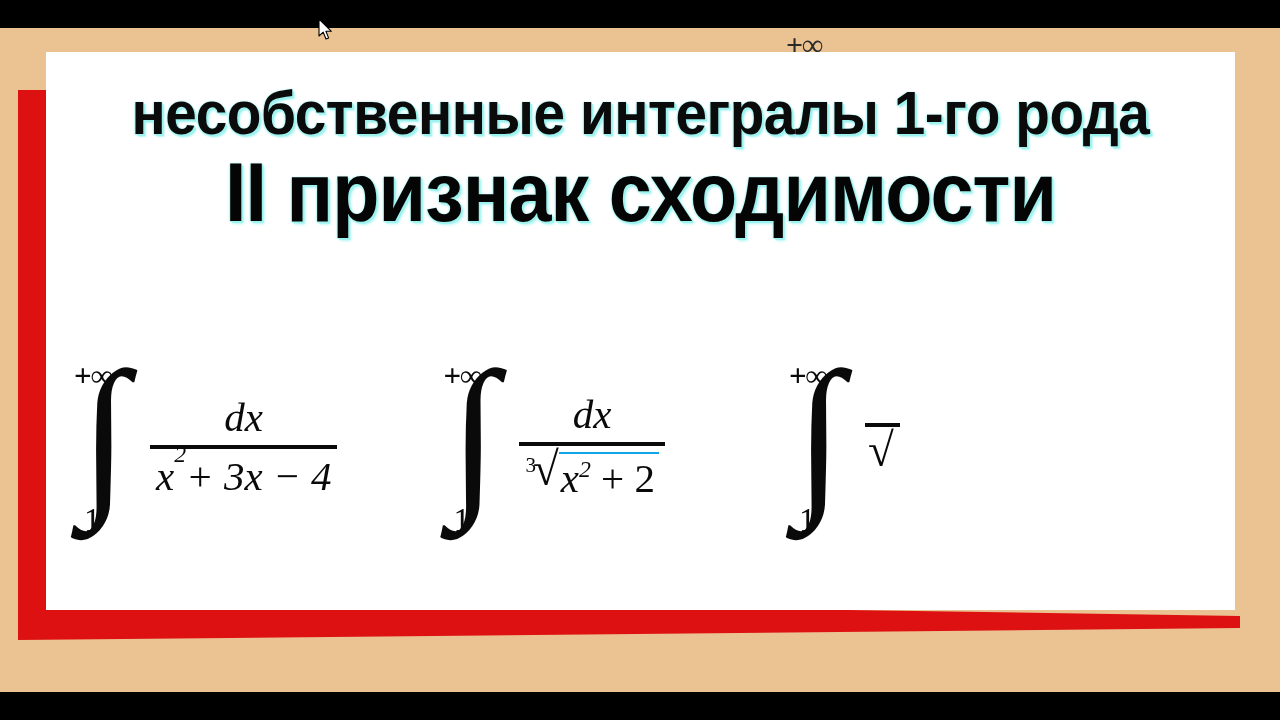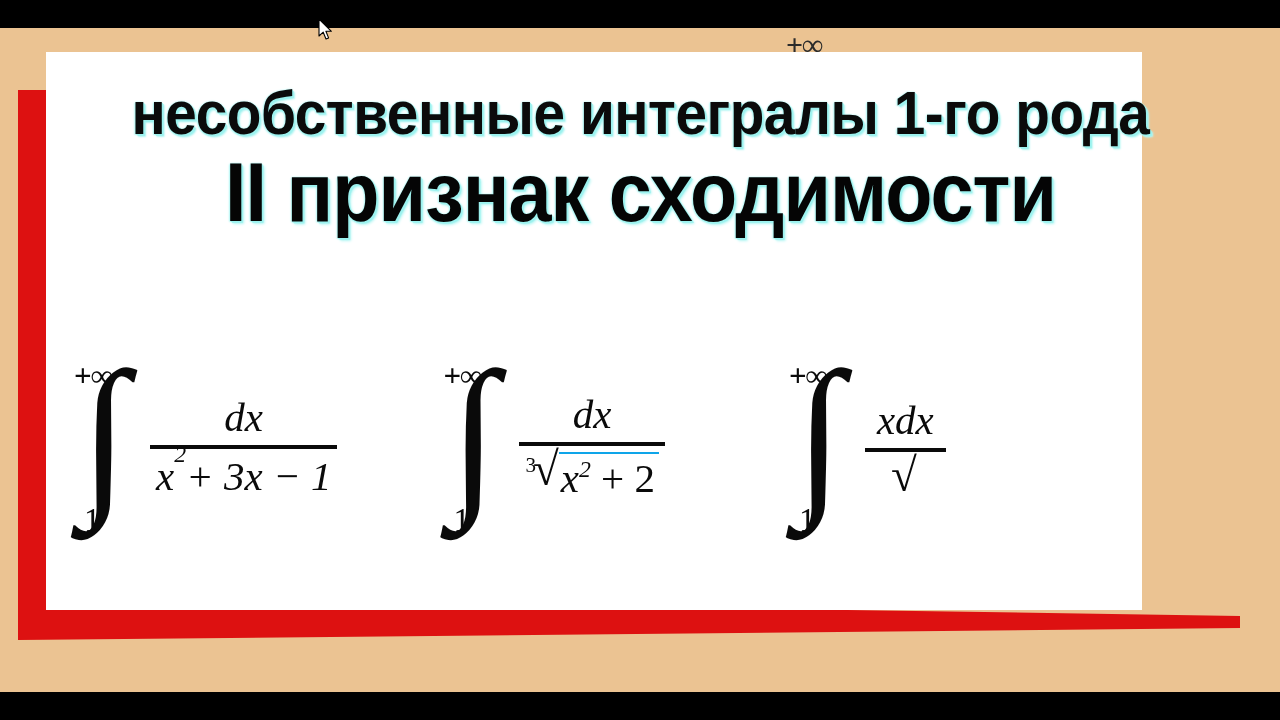--- a/index.html
+++ b/index.html
@@ -76,21 +76,21 @@
     left: 0; top: 28px;
     width: 1280px; height: 664px;
     z-index: 5;
     pointer-events: none;
   }
 
   
   .card {
     position: absolute;
     left: 46px; top: 52px;
-    width: 1096px; height: 558px;
+    width: 1189px; height: 558px;
     background: #FFFFFF;
     z-index: 10;
   }
 
   
   .title-block {
     position: absolute;
     left: 0; top: 0;
     width: 1189px;
   }
@@ -289,21 +289,21 @@
           <span class="lim-top">+∞</span>
           <span class="sign">∫</span>
           <span class="lim-bot">1</span>
         </div>
         <div class="frac">
           <span class="num">dx</span>
           <span class="vinculum"></span>
           <span class="den">
             <span class="it">x</span>
               <sup class="exp">2</sup>
-              <span class="it"> + 3x − 1</span>
+              <span class="it"> + 3x − 4</span>
           </span>
         </div>
       </div>
 
       <div class="formula f2">
         <div class="intg">
           <span class="lim-top">+∞</span>
           <span class="sign">∫</span>
           <span class="lim-bot">1</span>
         </div>
@@ -320,21 +320,20 @@
         </div>
       </div>
 
       <div class="formula f3">
         <div class="intg">
           <span class="lim-top">+∞</span>
           <span class="sign">∫</span>
           <span class="lim-bot">1</span>
         </div>
         <div class="frac">
-          <span class="num">xdx</span>
           <span class="vinculum"></span>
           <span class="den">
             <span class="radical">
               <span class="idx"></span>
                 <span class="surd">√</span>
             </span>
           </span>
         </div>
       </div>
 

